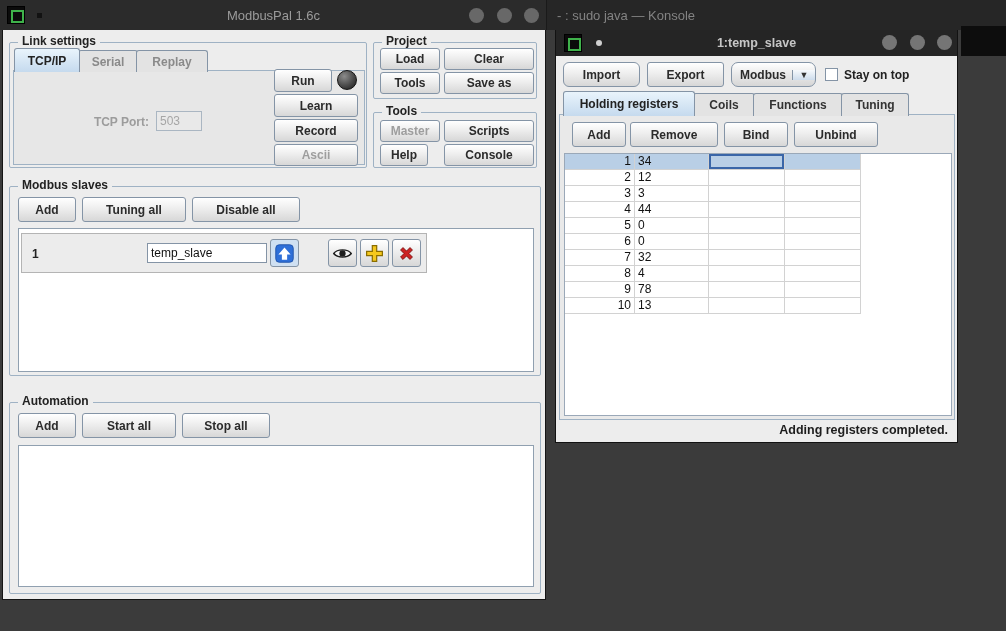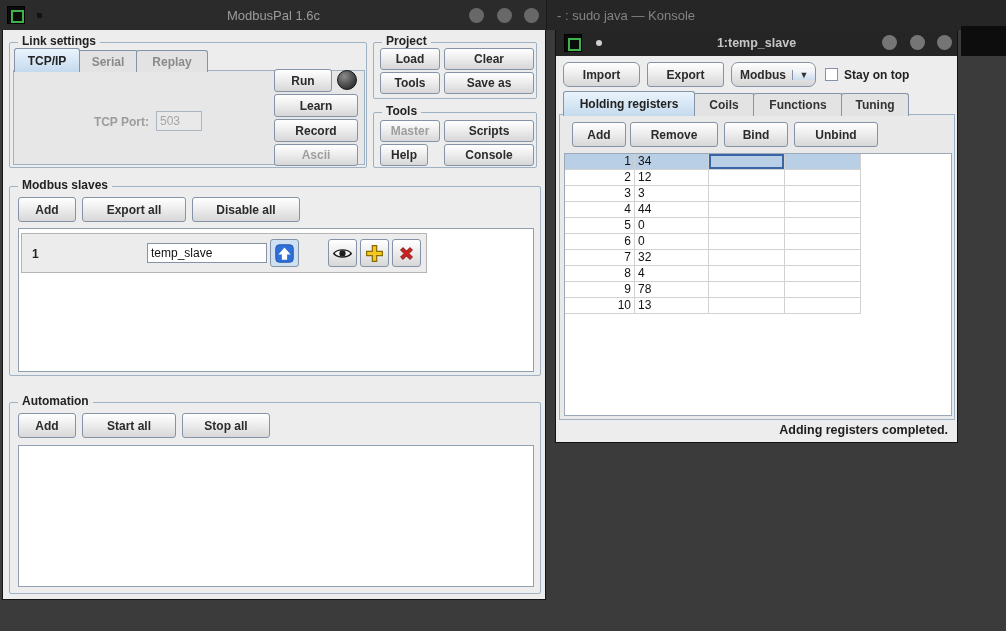--- a/index.html
+++ b/index.html
@@ -133,21 +133,21 @@
       <span class="gtitle">Tools</span>
       <div class="abs btn disabled" style="left:6px;top:7px;width:60px;height:22px;">Master</div>
       <div class="abs btn" style="left:70px;top:7px;width:90px;height:22px;">Scripts</div>
       <div class="abs btn" style="left:6px;top:31px;width:48px;height:22px;">Help</div>
       <div class="abs btn" style="left:70px;top:31px;width:90px;height:22px;">Console</div>
     </div>
 
     <div class="abs group" style="left:6px;top:156px;width:532px;height:190px;">
       <span class="gtitle">Modbus slaves</span>
       <div class="abs btn" style="left:8px;top:10px;width:58px;height:25px;">Add</div>
-      <div class="abs btn" style="left:72px;top:10px;width:104px;height:25px;">Export all</div>
+      <div class="abs btn" style="left:72px;top:10px;width:104px;height:25px;">Tuning all</div>
       <div class="abs btn" style="left:182px;top:10px;width:108px;height:25px;">Disable all</div>
       <div class="abs white-area" style="left:8px;top:41px;width:516px;height:144px;">
         <div class="abs" style="left:2px;top:4px;width:406px;height:40px;background:#ececec;border:1px solid #b4b4b4;">
           <span class="abs label" style="left:10px;top:13px;">1</span>
           <input class="tfield" style="left: 125px; top: 9px; width: 120px; height: 20px;" value="temp_slave">
           <div class="abs btn pressed icon-btn" style="left:248px;top:5px;width:29px;height:28px;">
             <span class="svg-wrap">
               <svg viewBox="0 0 24 24" width="21" height="21">
                 <rect x="2" y="2" width="20" height="20" rx="4" fill="#2e6fd8" stroke="#1c4fa8"></rect>
                 <path d="M12 5 L19 13 L15 13 L15 19 L9 19 L9 13 L5 13 Z" fill="#ffffff"></path>

